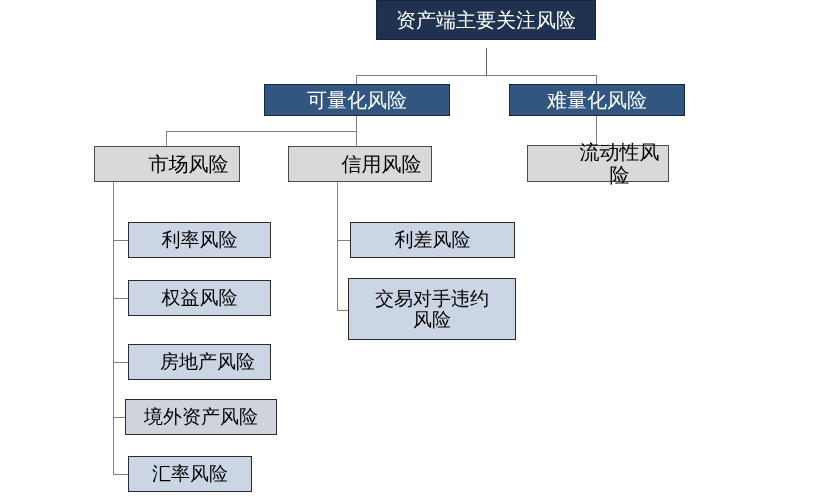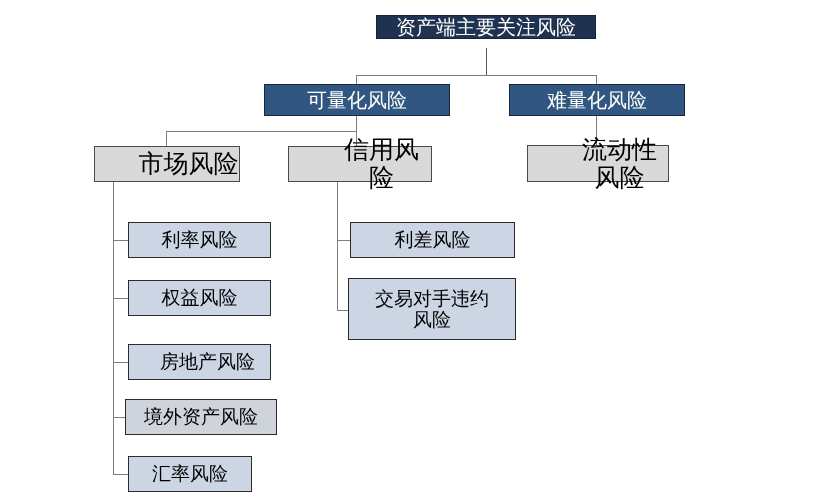--- a/index.html
+++ b/index.html
@@ -57,21 +57,21 @@
   }
   .node.lvl1 {
     border: 1px solid #16273d;
   }
 
   
   .node.lvl2 {
     background: #d9d9d9;
     border: 1px solid #4a4a4a;
     color: #000000;
-    font-size: 25px;
+    font-size: 20px;
     padding-left: 43px;
   }
 
   
   .node.lvl3 {
     background: #ccd5e4;
     border: 1px solid #2b2b2b;
     color: #000000;
     font-size: 19px;
   }
@@ -103,21 +103,21 @@
   <div class="conn h" style="left:113px; top:240px; width:15px;"></div>
   <div class="conn h" style="left:113px; top:298px; width:15px;"></div>
   <div class="conn h" style="left:113px; top:362px; width:15px;"></div>
   <div class="conn h" style="left:113px; top:417px; width:12px;"></div>
   <div class="conn h" style="left:113px; top:474px; width:15px;"></div>
 
   <div class="conn v" style="left:337px; top:182px; height:128px;"></div>
   <div class="conn h" style="left:337px; top:240px; width:13px;"></div>
   <div class="conn h" style="left:337px; top:310px; width:13px;"></div>
 
-  <div class="node lvl0" style="left:376px; top:15px; width:220px; height:24px;text-align:center;">资产端主要关注风险</div>
+  <div class="node lvl0" style="left:376px; top:0; width:220px; height:40px;text-align:center;">资产端主要关注风险</div>
 
   <div class="node lvl1" style="left:264px; top:84px; width:186px; height:32px;">可量化风险</div>
 
   <div class="node lvl1" style="left:509px; top:84px; width:176px; height:32px;">难量化风险</div>
 
   <div class="node lvl2" style="left:94px; top:146px; width:146px; height:36px;">市场风险</div>
 
   <div class="node lvl2" style="left:288px; top:146px; width:144px; height:36px;">信用风险</div>
 
   <div class="node lvl2" style="left:527px; top:145px; width:142px; height:37px;">流动性风险</div>

